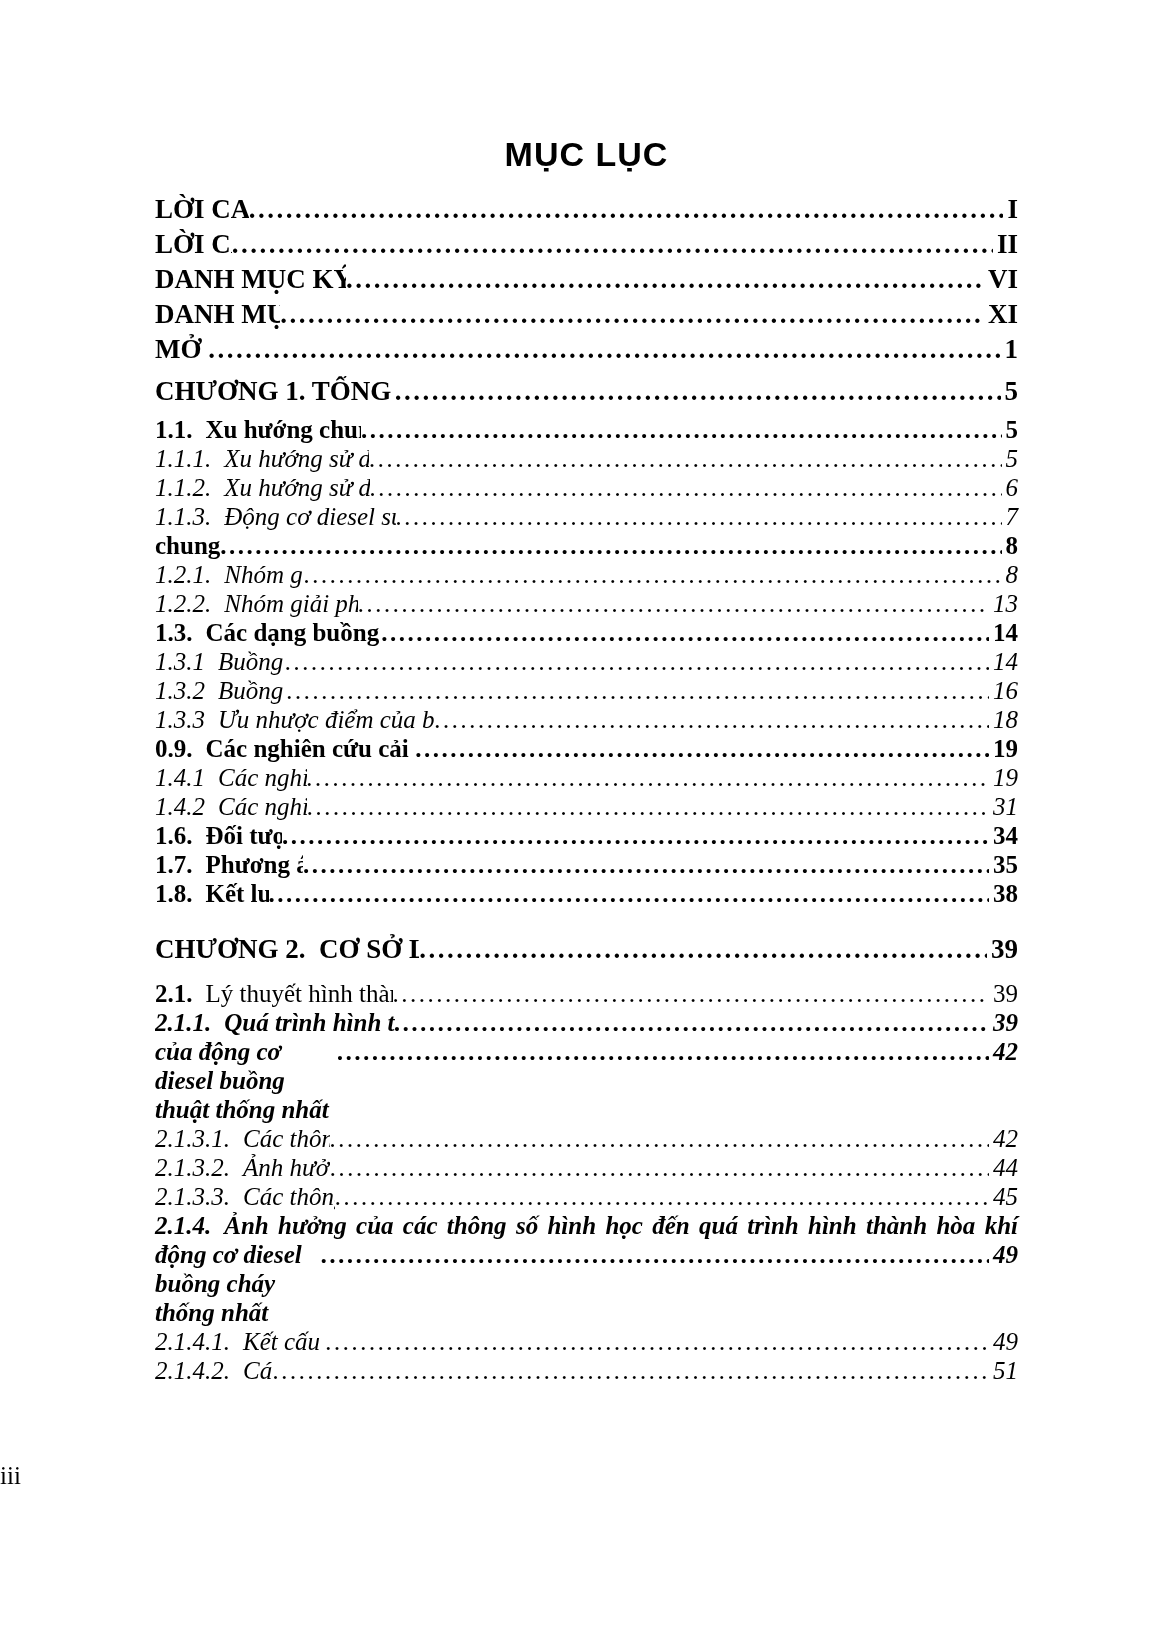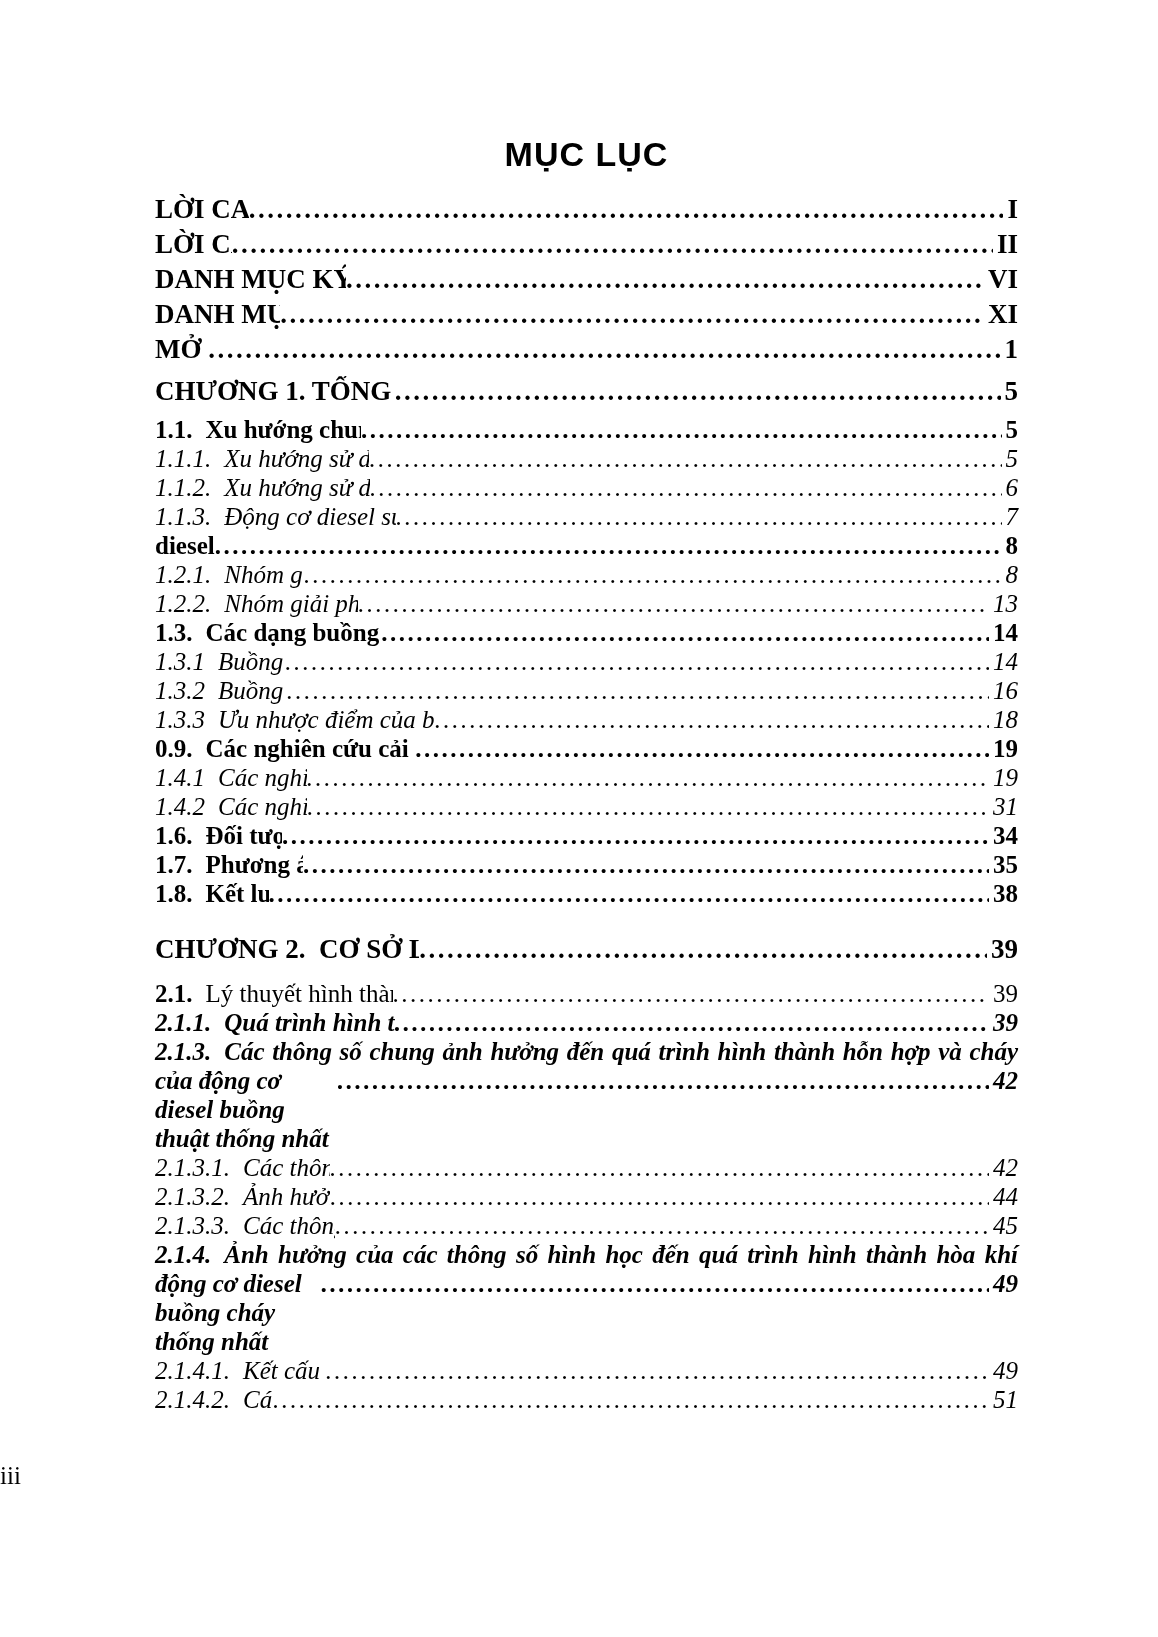--- a/index.html
+++ b/index.html
@@ -119,21 +119,21 @@
       </div>
       <div class="entry italic">
         <div class="l2">
           <span class="label"><span class="num">1.1.3.</span><span class="txt">Động cơ diesel sử dụng trong nông nghiệp tại Việt Nam</span></span>
           <span class="leader"></span>
           <span class="pagenum">7</span>
         </div>
       </div>
       <div class="entry bold">
         <div class="l2">
-          <span class="txt">diesel</span>
+          <span class="txt">chung</span>
           <span class="leader"></span>
           <span class="pagenum">8</span>
         </div>
       </div>
       <div class="entry italic">
         <div class="l2">
           <span class="label"><span class="num">1.2.1.</span><span class="txt">Nhóm giải pháp về kết cấu</span></span>
           <span class="leader"></span>
           <span class="pagenum">8</span>
         </div>
@@ -230,21 +230,20 @@
         </div>
       </div>
       <div class="entry bolditalic">
         <div class="l2">
           <span class="label"><span class="num">2.1.1.</span><span class="txt">Quá trình hình thành hỗn hợp trên động cơ diesel [28]</span></span>
           <span class="leader"></span>
           <span class="pagenum">39</span>
         </div>
       </div>
       <div class="entry bolditalic">
-        <div class="l1"><span class="num">2.1.3.</span><span class="txt">Các thông số chung ảnh hưởng đến quá trình hình thành hỗn hợp và cháy</span></div>
         <div class="l2">
           <span class="txt">của động cơ diesel buồng thuật thống nhất</span>
           <span class="leader"></span>
           <span class="pagenum">42</span>
         </div>
       </div>
       <div class="entry italic">
         <div class="l2">
           <span class="label"><span class="num">2.1.3.1.</span><span class="txt">Các thông số hệ thống nhiên liệu</span></span>
           <span class="leader"></span>

